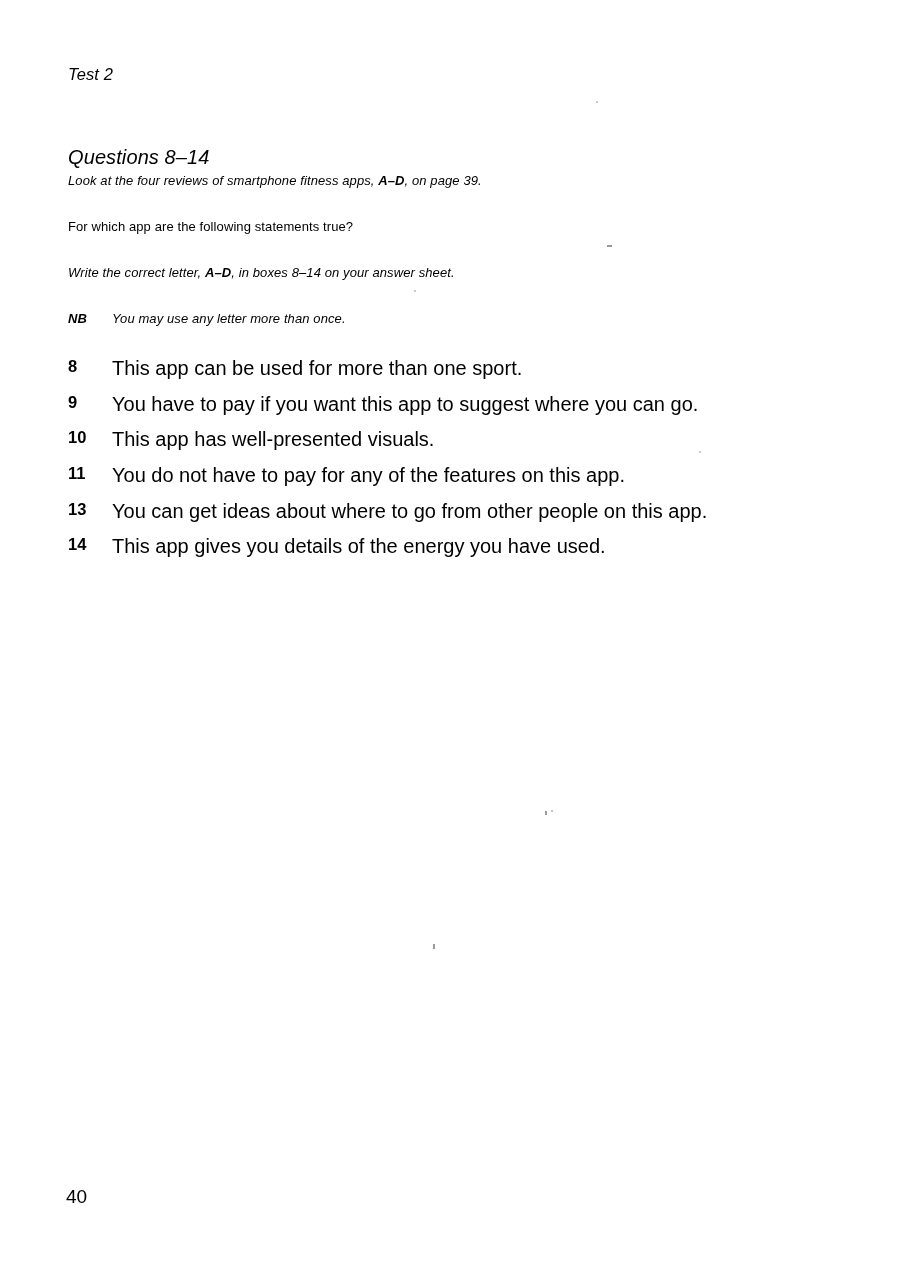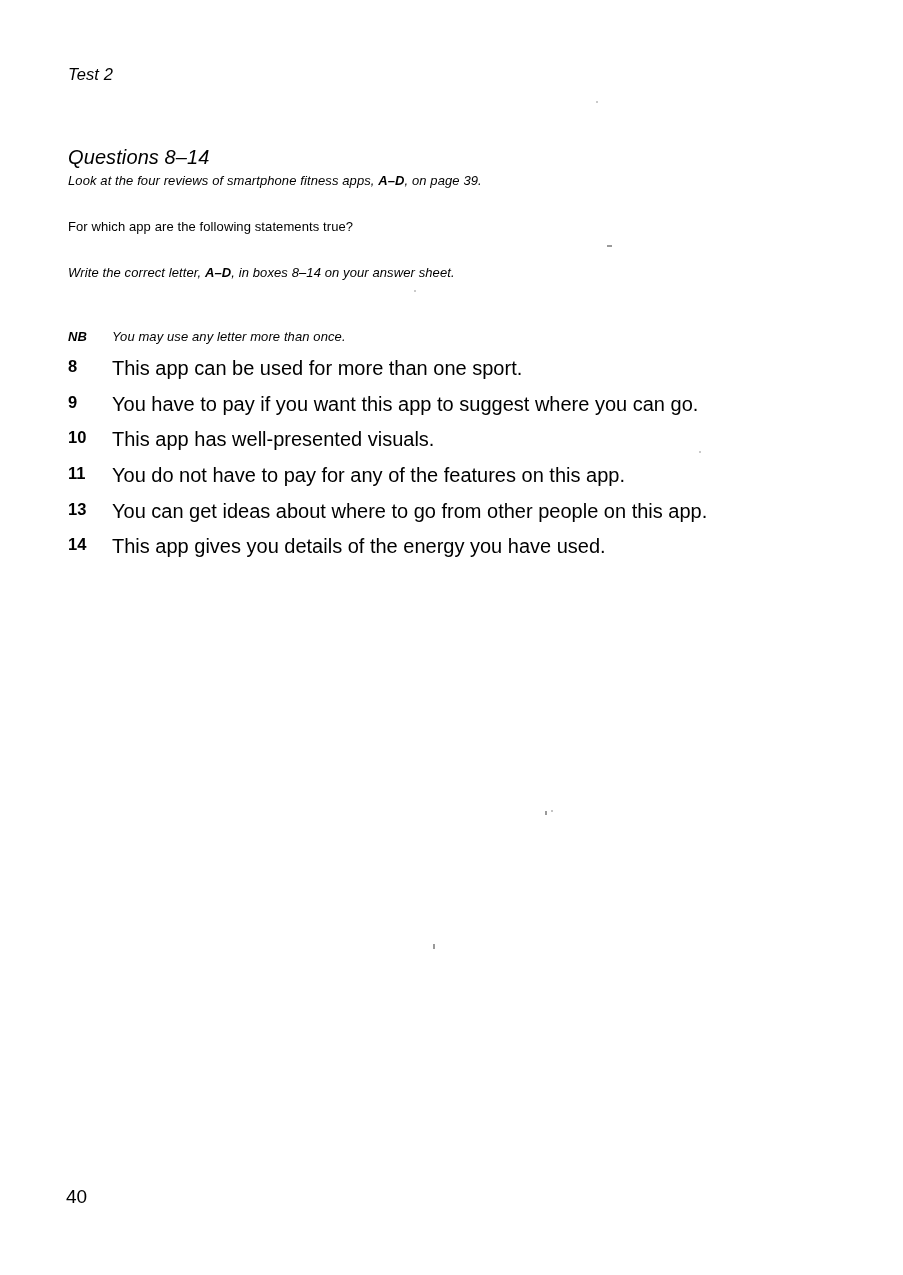--- a/index.html
+++ b/index.html
@@ -37,21 +37,21 @@
 
   
   #questions-heading { top: 126px; font-style: italic; font-size: 20px; margin-top: 19px; }
 
   
   #instruction-look    { top: 173px; font-style: italic; }
   #instruction-forwhich{ top: 219px; font-style: normal; text-align: right; }
   #instruction-write   { top: 265px; font-style: italic; }
 
   
-  #nb-note { top: 329px; font-style: italic; }
+  #nb-note { top: 311px; font-style: italic; }
   #nb-note .nb-label {
     font-weight: bold;
     font-style: italic;
     display: inline-block;
     width: 44px;
   }
 
   
   .q-list {
     position: absolute;

